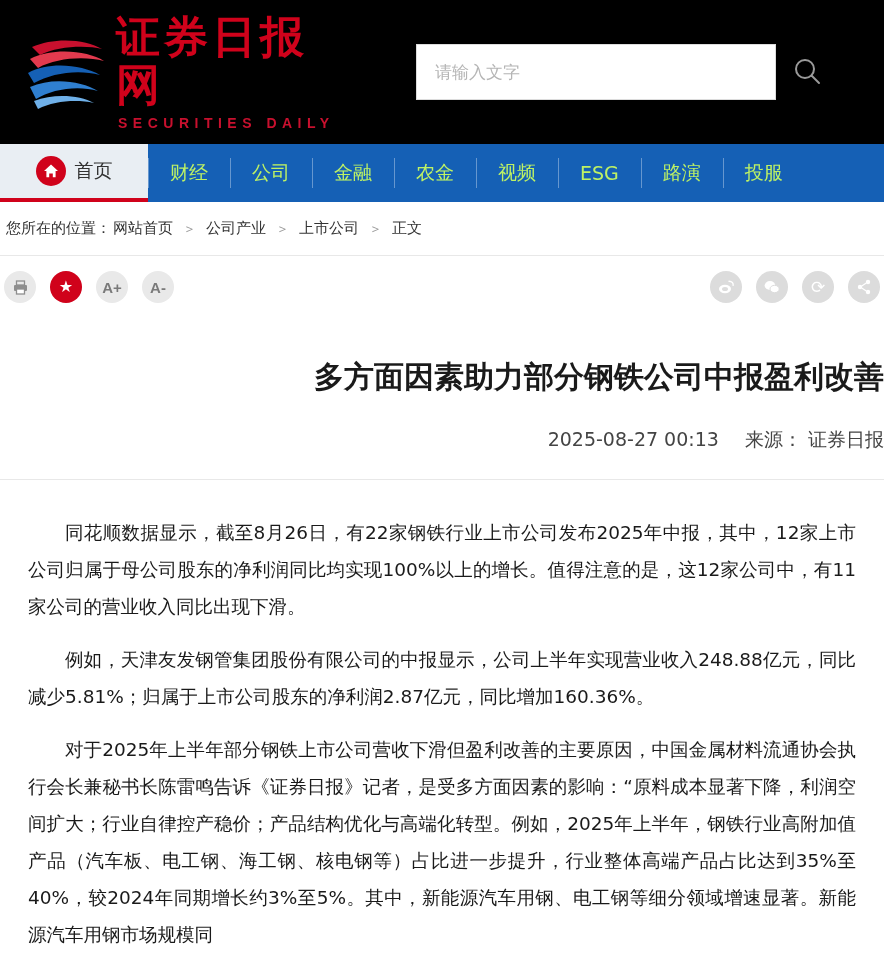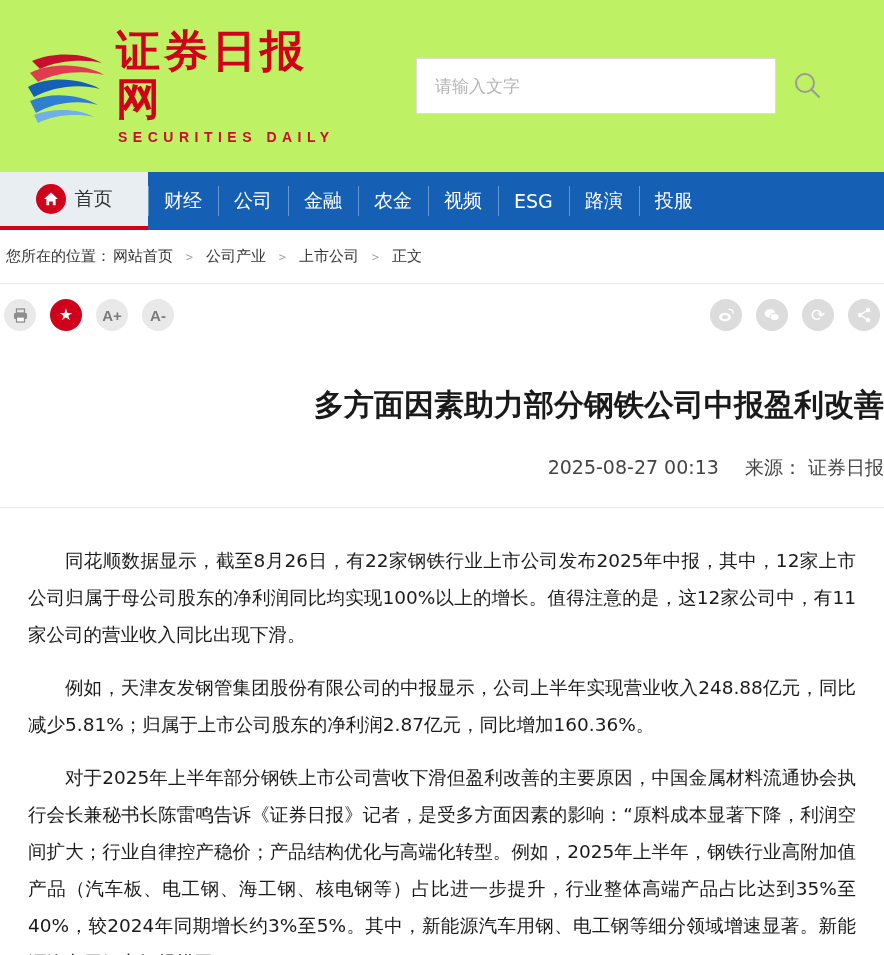--- a/index.html
+++ b/index.html
@@ -8,25 +8,25 @@
     width: 884px;
     background: #ffffff;
     font-family: "Liberation Sans", sans-serif;
   }
   body { overflow: hidden; }
 
   .page { width: 884px; position: relative; background: #fff; }
 
   
   .header {
-    height: 172px;
+    height: 144px;
     display: flex;
     align-items: center;
     padding: 0 24px;
-    background: #bef264;
+    background: #000000;
   }
   .logo-block {
     display: flex;
     align-items: center;
     width: 330px;
     height: 110px;
   }
   .logo-mark {
     width: 86px; height: 86px;
     position: relative;
@@ -92,24 +92,24 @@
     background: #1560b5;
     display: flex;
     align-items: stretch;
     color: #fff;
     overflow: hidden;
   }
   .nav-item {
     display: flex;
     align-items: center;
     justify-content: center;
-    padding: 0 16px;
+    padding: 0 22px;
     font-size: 19px;
     font-family: "DejaVu Sans", sans-serif;
-    color: #ffffff;
+    color: #bef264;
     position: relative;
     cursor: pointer;
     white-space: nowrap;
   }
   .nav-item + .nav-item::before {
     content: "";
     position: absolute;
     left: 0; top: 14px; bottom: 14px;
     width: 1px;
     background: rgba(255,255,255,0.35);

